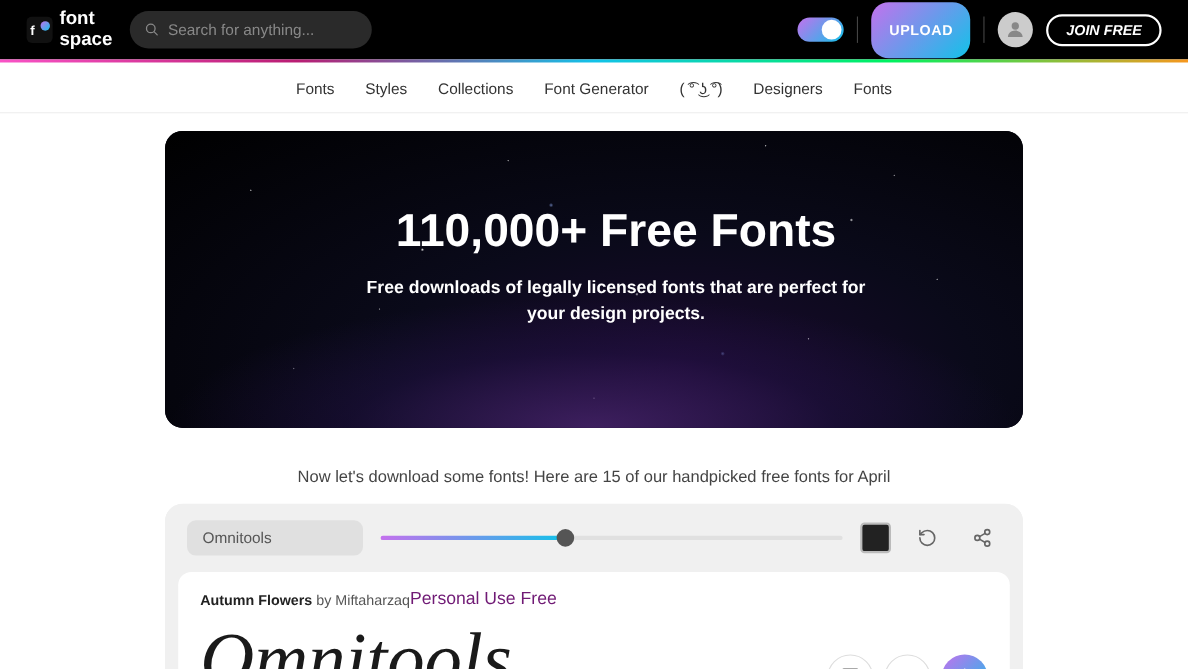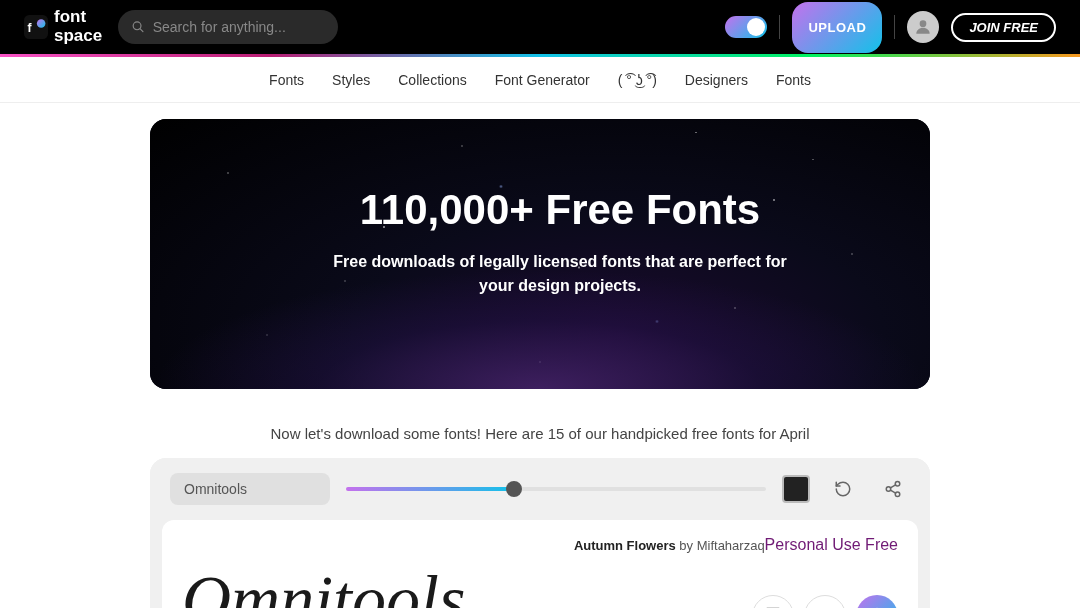--- a/index.html
+++ b/index.html
@@ -294,21 +294,21 @@
     }
 
     .font-preview-area {
       background: #fff;
       margin: 0 12px;
       border-radius: 12px;
       padding: 16px 20px;
     }
     .font-meta {
       display: flex;
-      justify-content: flex-end;
+      justify-content: flex-start;
       align-items: center;
       margin-bottom: 8px;
     }
     .font-meta-left {
       font-size: 13px;
       color: #555;
     }
     .font-meta-left strong {
       color: #222;
       font-weight: 700;

